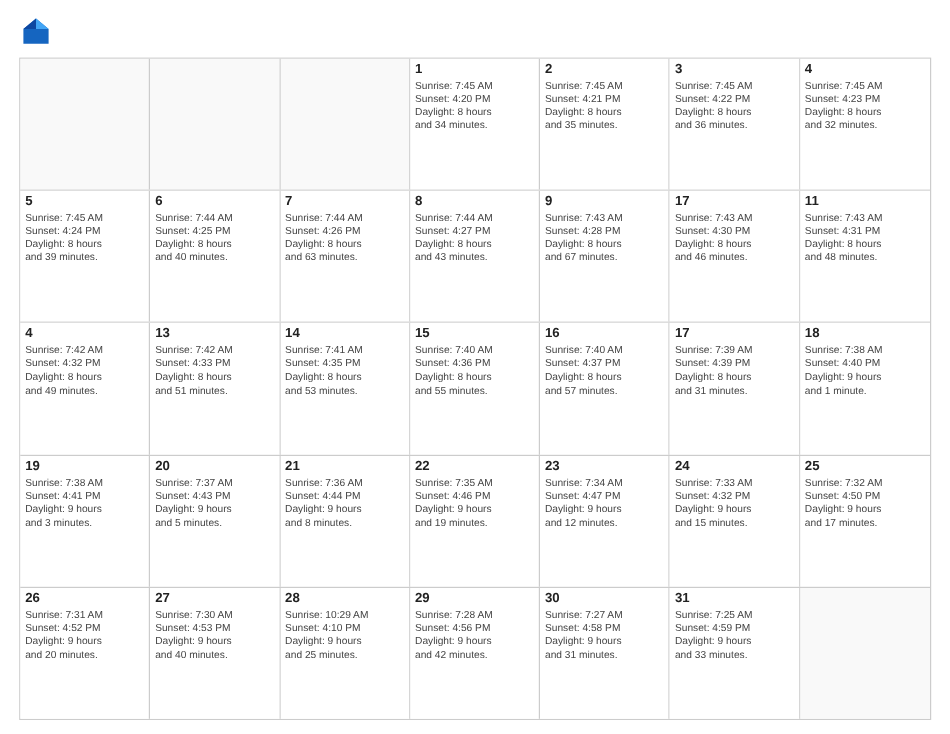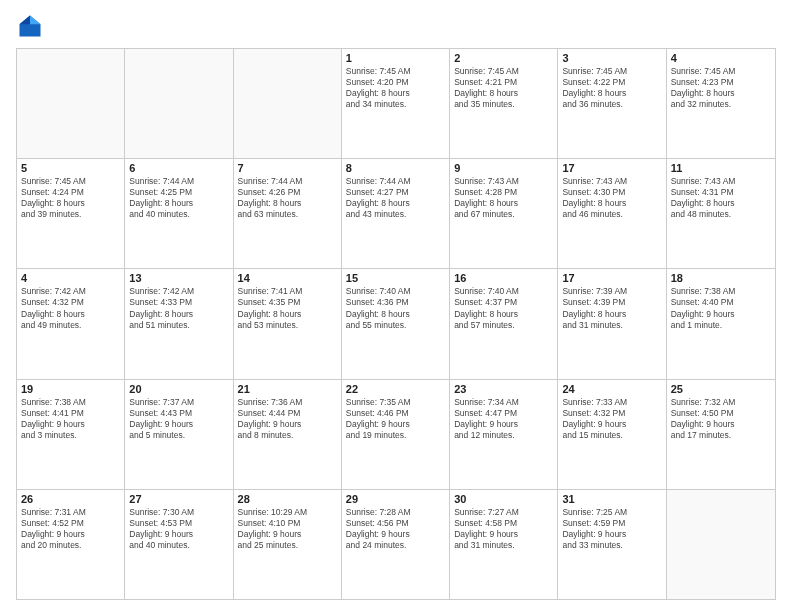--- a/index.html
+++ b/index.html
@@ -339,21 +339,21 @@
             <span class="cell-line">Sunrise: 10:29 AM</span>
             <span class="cell-line">Sunset: 4:10 PM</span>
             <span class="cell-line">Daylight: 9 hours</span>
             <span class="cell-line">and 25 minutes.</span>
           </div>
           <div class="cal-cell">
             <span class="day-number">29</span>
             <span class="cell-line">Sunrise: 7:28 AM</span>
             <span class="cell-line">Sunset: 4:56 PM</span>
             <span class="cell-line">Daylight: 9 hours</span>
-            <span class="cell-line">and 24 minutes.</span>
+            <span class="cell-line">and 42 minutes.</span>
           </div>
           <div class="cal-cell">
             <span class="day-number">30</span>
             <span class="cell-line">Sunrise: 7:27 AM</span>
             <span class="cell-line">Sunset: 4:58 PM</span>
             <span class="cell-line">Daylight: 9 hours</span>
             <span class="cell-line">and 31 minutes.</span>
           </div>
           <div class="cal-cell">
             <span class="day-number">31</span>

